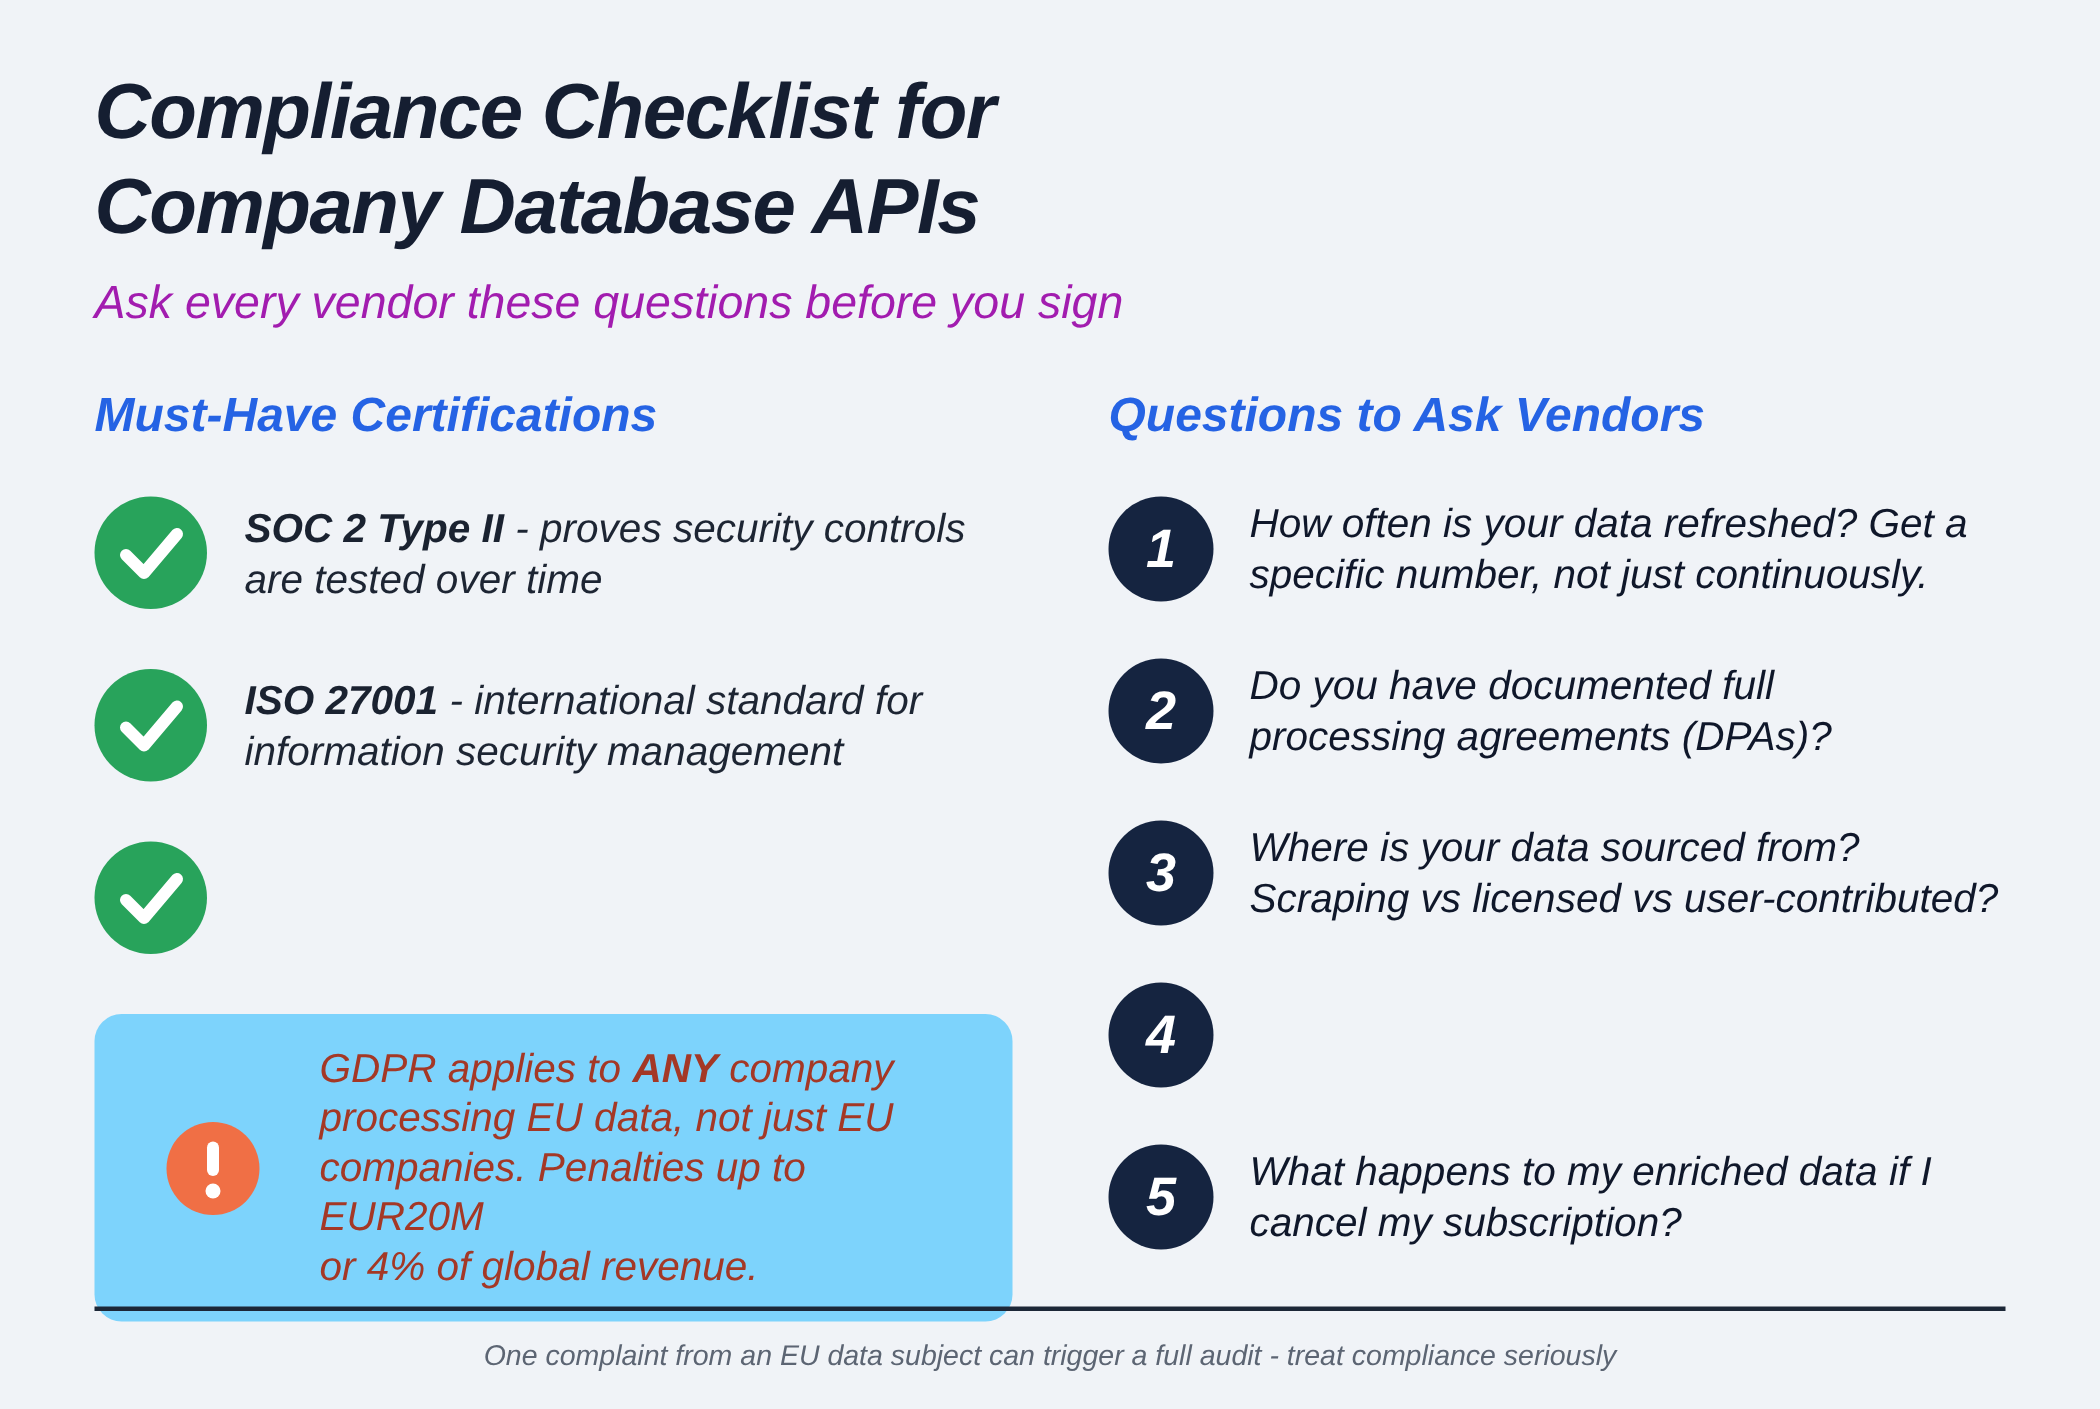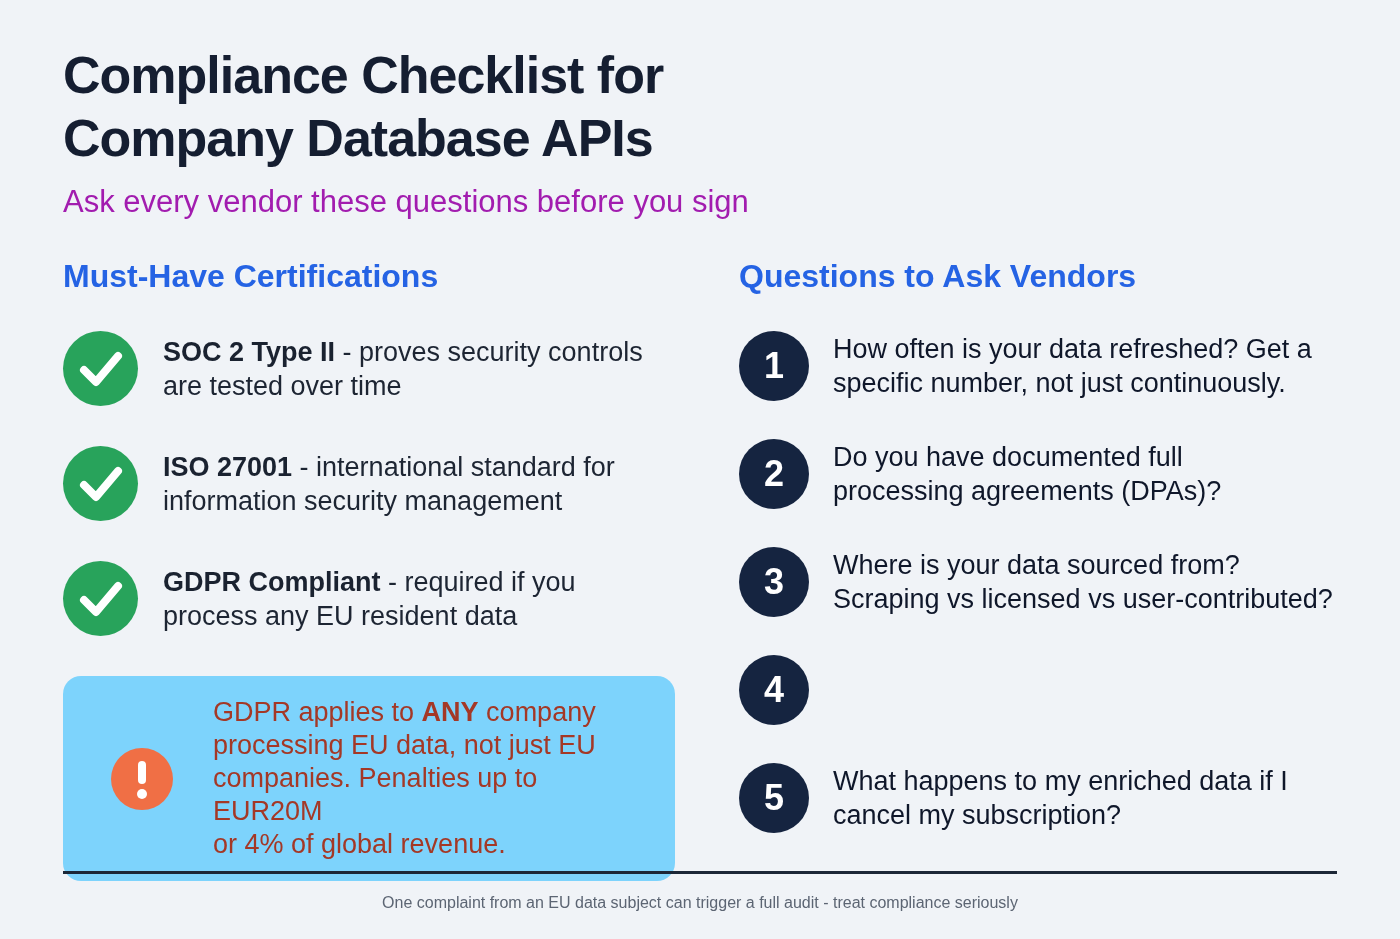--- a/index.html
+++ b/index.html
@@ -6,20 +6,21 @@
   html, body {
     width: 1400px; height: 939px;
     font-family: "Liberation Sans", sans-serif;
     background: #f0f3f7;
     overflow: hidden;
   }
   .page {
     width: 1400px; height: 939px;
     padding: 44px 62px 0 63px;
     position: relative;
+    font-style: italic;
   }
   .title {
     font-size: 52px;
     font-weight: 700;
     line-height: 63px;
     letter-spacing: -1px;
     color: #151e31;
   }
   .subtitle {
     margin-top: 14px;
@@ -123,21 +124,21 @@
     width: 1274px;
     height: 3px;
     background: #1c2737;
   }
   .footer-note {
     position: absolute;
     left: 0;
     top: 894px;
     width: 1400px;
     text-align: center;
-    font-size: 16px;
+    font-size: 19px;
     color: #5c6573;
   }
 </style>
 </head>
 <body>
 
 <div class="page">
 
   <div class="title">
     <div>Compliance Checklist for</div>
@@ -170,22 +171,20 @@
         <div class="check-text"><b>ISO 27001</b><span> - international standard for
 information security management</span></div>
       </div>
 
       <div class="check-row">
         <span class="check-circle">
           <svg width="75" height="75" viewBox="0 0 75 75" aria-hidden="true">
             <path d="M21 39 L33 51 L55 25" fill="none" stroke="#ffffff" stroke-width="8" stroke-linecap="round" stroke-linejoin="round"></path>
           </svg>
         </span>
-        <div class="check-text"><b>GDPR Compliant</b><span> - required if you
-process any EU resident data</span></div>
       </div>
 
       <div class="warning-box">
         <span class="warning-circle">
           <svg width="62" height="62" viewBox="0 0 62 62" aria-hidden="true">
             <rect x="27" y="13" width="8" height="23" rx="4" fill="#ffffff"></rect>
             <circle cx="31" cy="46" r="5" fill="#ffffff"></circle>
           </svg>
         </span>
         <div class="warning-text"><span>GDPR applies to </span><b>ANY</b><span> company

